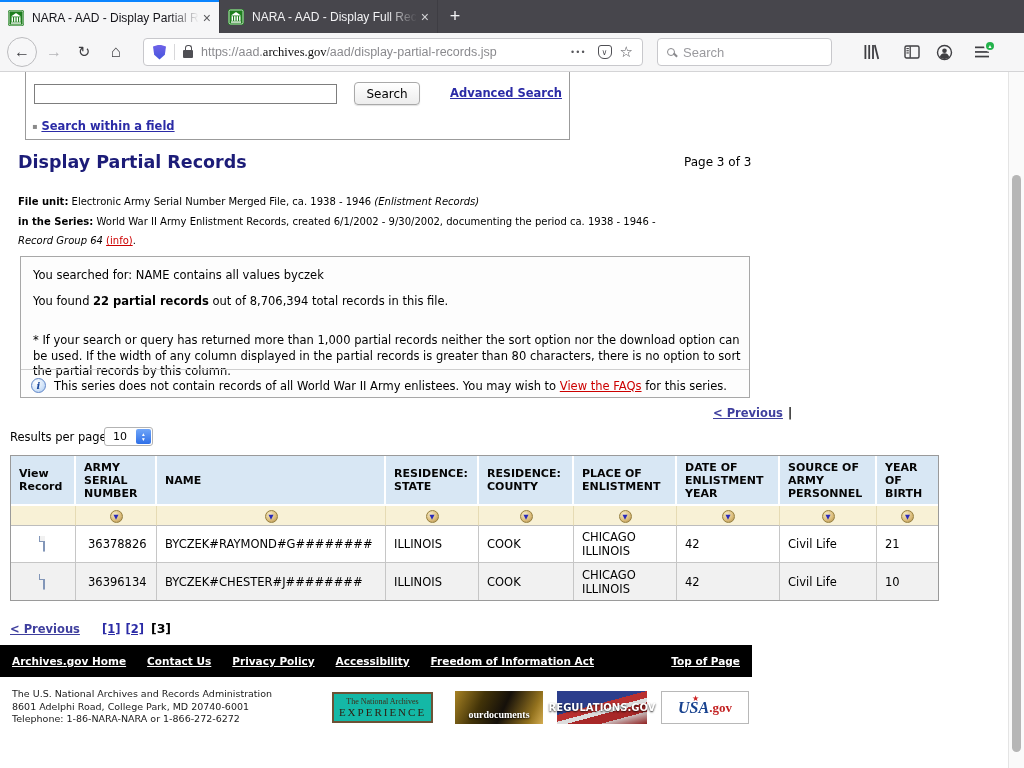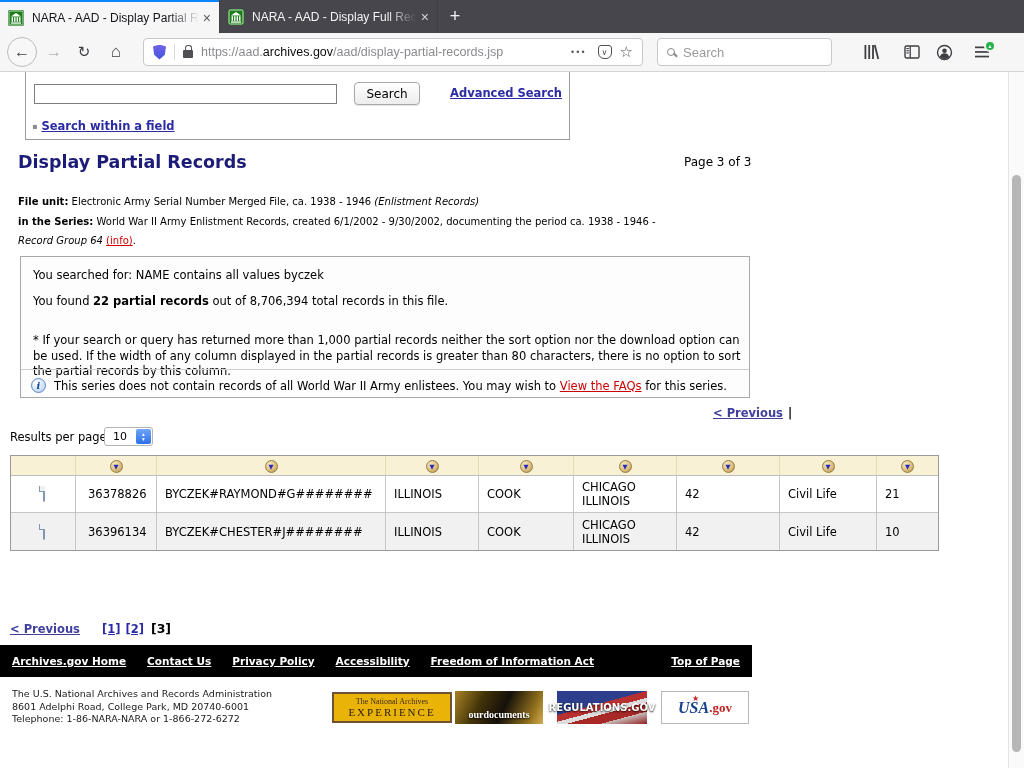--- a/index.html
+++ b/index.html
@@ -28,21 +28,21 @@
   .homebtn { width:26px; font-size:17px; margin-left:6px; }
 
   .urlbar { margin-left:14px; width:500px; height:28px; background:#fff; border:1px solid #c8c8cc; border-radius:4px; display:flex; align-items:center; padding:0 9px; }
   .shield { width:13px; height:15px; background:linear-gradient(180deg,#6f62e8,#4455dd); clip-path:polygon(50% 0,100% 14%,91% 68%,50% 100%,9% 68%,0 14%); flex:0 0 auto; }
   .urldivider { width:1px; height:16px; background:#d8d8da; margin:0 8px; }
   .lockicon { position:relative; width:10px; height:8px; background:#4f4f54; border-radius:1px; margin-top:4px; flex:0 0 auto; }
   .lockicon::before { content:""; position:absolute; top:-5px; left:1.5px; width:5px; height:6px; border:1.6px solid #4f4f54; border-bottom:none; border-radius:3px 3px 0 0; }
   .urltext { font-size:12.5px; margin-left:8px; white-space:nowrap; overflow:hidden; flex:1;
              -webkit-mask-image:linear-gradient(90deg,#000 88%,transparent); mask-image:linear-gradient(90deg,#000 88%,transparent); }
   .urltext .scheme, .urltext .path { color:#8a8a8e; }
-  .urltext .domain { color:#0c0c0d; }
+  .urltext .domain { color:#0c0c0d;font-family:Liberation Serif, serif; }
   .dots { color:#58585c; font-size:9px; letter-spacing:2px; margin:0 5px; }
   .pocket { width:14px; height:14px; border:1.6px solid #4f4f54; border-radius:3px 3px 6px 6px; display:flex; align-items:center; justify-content:center; font-size:8px; color:#4f4f54; margin:0 6px; flex:0 0 auto; }
   .starbtn { font-size:15px; color:#4f4f54; margin-left:2px; }
 
   .searchbar { margin-left:14px; width:175px; height:28px; background:#fff; border:1px solid #c8c8cc; border-radius:4px; display:flex; align-items:center; padding:0 9px; }
   .mag { width:8px; height:8px; border:1.6px solid #8a8a8e; border-radius:50%; position:relative; flex:0 0 auto; }
   .mag::after { content:""; position:absolute; width:5px; height:1.6px; background:#8a8a8e; transform:rotate(45deg); right:-4px; bottom:-1px; }
   .searchbar .placeholder { color:#9a9a9e; font-size:13px; margin-left:8px; }
 
   .chromeicon { display:flex; align-items:center; justify-content:center; }
@@ -102,21 +102,21 @@
   .pagination a { margin-right:5px; }
   .pagination a.prevlink { margin-right:22px; color:#3f3f9e; }
   .pagination .current { font-weight:bold; font-size:12.5px; margin-left:2px; }
 
   .blackbar { position:absolute; left:0; top:645px; width:752px; height:32px; background:#000; display:flex; align-items:center; padding:0 12px; gap:21px; }
   .blackbar a { color:#fff; font:bold 10.5px "DejaVu Sans",sans-serif; text-decoration:underline; white-space:nowrap; cursor:pointer; }
   .blackbar .toplink { margin-left:auto; }
 
   .address { position:absolute; left:12px; top:688px; font-size:9.5px; line-height:12.5px; color:#1a1a1a; }
 
-  .logoexp { position:absolute; left:332px; top:692px; width:120px; height:31px; background:#eab308; border:2px solid #6d5236; display:flex; flex-direction:column; align-items:center; justify-content:center; font-family:"Liberation Serif",serif; cursor:pointer; }
+  .logoexp { position:absolute; left:332px; top:692px; width:101px; height:31px; background:#14b8a6; border:2px solid #6d5236; display:flex; flex-direction:column; align-items:center; justify-content:center; font-family:"Liberation Serif",serif; cursor:pointer; }
   .expl1 { font-size:8px; color:#3e2c18; line-height:9px; }
   .expl2 { font-size:11px; letter-spacing:2px; color:#2e2012; line-height:12px; }
   .logodocs { position:absolute; left:455px; top:691px; width:88px; height:33px; background:linear-gradient(115deg,#a88324 0%,#423308 30%,#15100a 55%,#93721e 85%,#d4ad52 100%); display:flex; align-items:flex-end; justify-content:center; padding-bottom:4px; cursor:pointer; }
   .logodocs span { color:#fff; font:bold 10px "Liberation Serif",serif; text-shadow:0 1px 2px #000; }
   .logoregs { position:absolute; left:557px; top:691px; width:90px; height:33px; background:linear-gradient(165deg,#2c3e8c 0%,#2c3e8c 42%,#b93030 42%,#b93030 54%,#dddddd 54%,#dddddd 62%,#a82828 62%,#a82828 78%,#c9bcbc 78%,#902020 100%); display:flex; align-items:center; justify-content:center; cursor:pointer; }
   .logoregs span { color:#fff; font-weight:bold; font-size:10px; text-shadow:0 1px 2px rgba(0,0,0,.85); }
   .logousa { position:absolute; left:661px; top:691px; width:88px; height:33px; background:#fff; border:1px solid #b8b8b8; display:flex; align-items:center; justify-content:center; position:absolute; cursor:pointer; }
   .usastar { position:absolute; left:30px; top:2px; color:#cc2222; font-size:8px; }
   .usatext { color:#17418e; font:bold italic 16px "Liberation Serif",serif; }
   .usagov { color:#c32222; font:bold 13px "Liberation Serif",serif; }
@@ -176,20 +176,31 @@
           <col style="width:81px">
           <col style="width:229px">
           <col style="width:93px">
           <col style="width:95px">
           <col style="width:103px">
           <col style="width:103px">
           <col style="width:97px">
           <col style="width:61px">
       </colgroup>
       <tbody>
+          <tr>
+        <th>View Record</th>
+        <th>ARMY SERIAL NUMBER</th>
+        <th>NAME</th>
+        <th>RESIDENCE: STATE</th>
+        <th>RESIDENCE: COUNTY</th>
+        <th>PLACE OF ENLISTMENT</th>
+        <th>DATE OF ENLISTMENT YEAR</th>
+        <th>SOURCE OF ARMY PERSONNEL</th>
+        <th>YEAR OF BIRTH</th>
+      </tr>
       <tr class="sortrow">
         <td></td>
         <td><span class="sortbtn">▼</span></td>
         <td><span class="sortbtn">▼</span></td>
         <td><span class="sortbtn">▼</span></td>
         <td><span class="sortbtn">▼</span></td>
         <td><span class="sortbtn">▼</span></td>
         <td><span class="sortbtn">▼</span></td>
         <td><span class="sortbtn">▼</span></td>
         <td><span class="sortbtn">▼</span></td>

